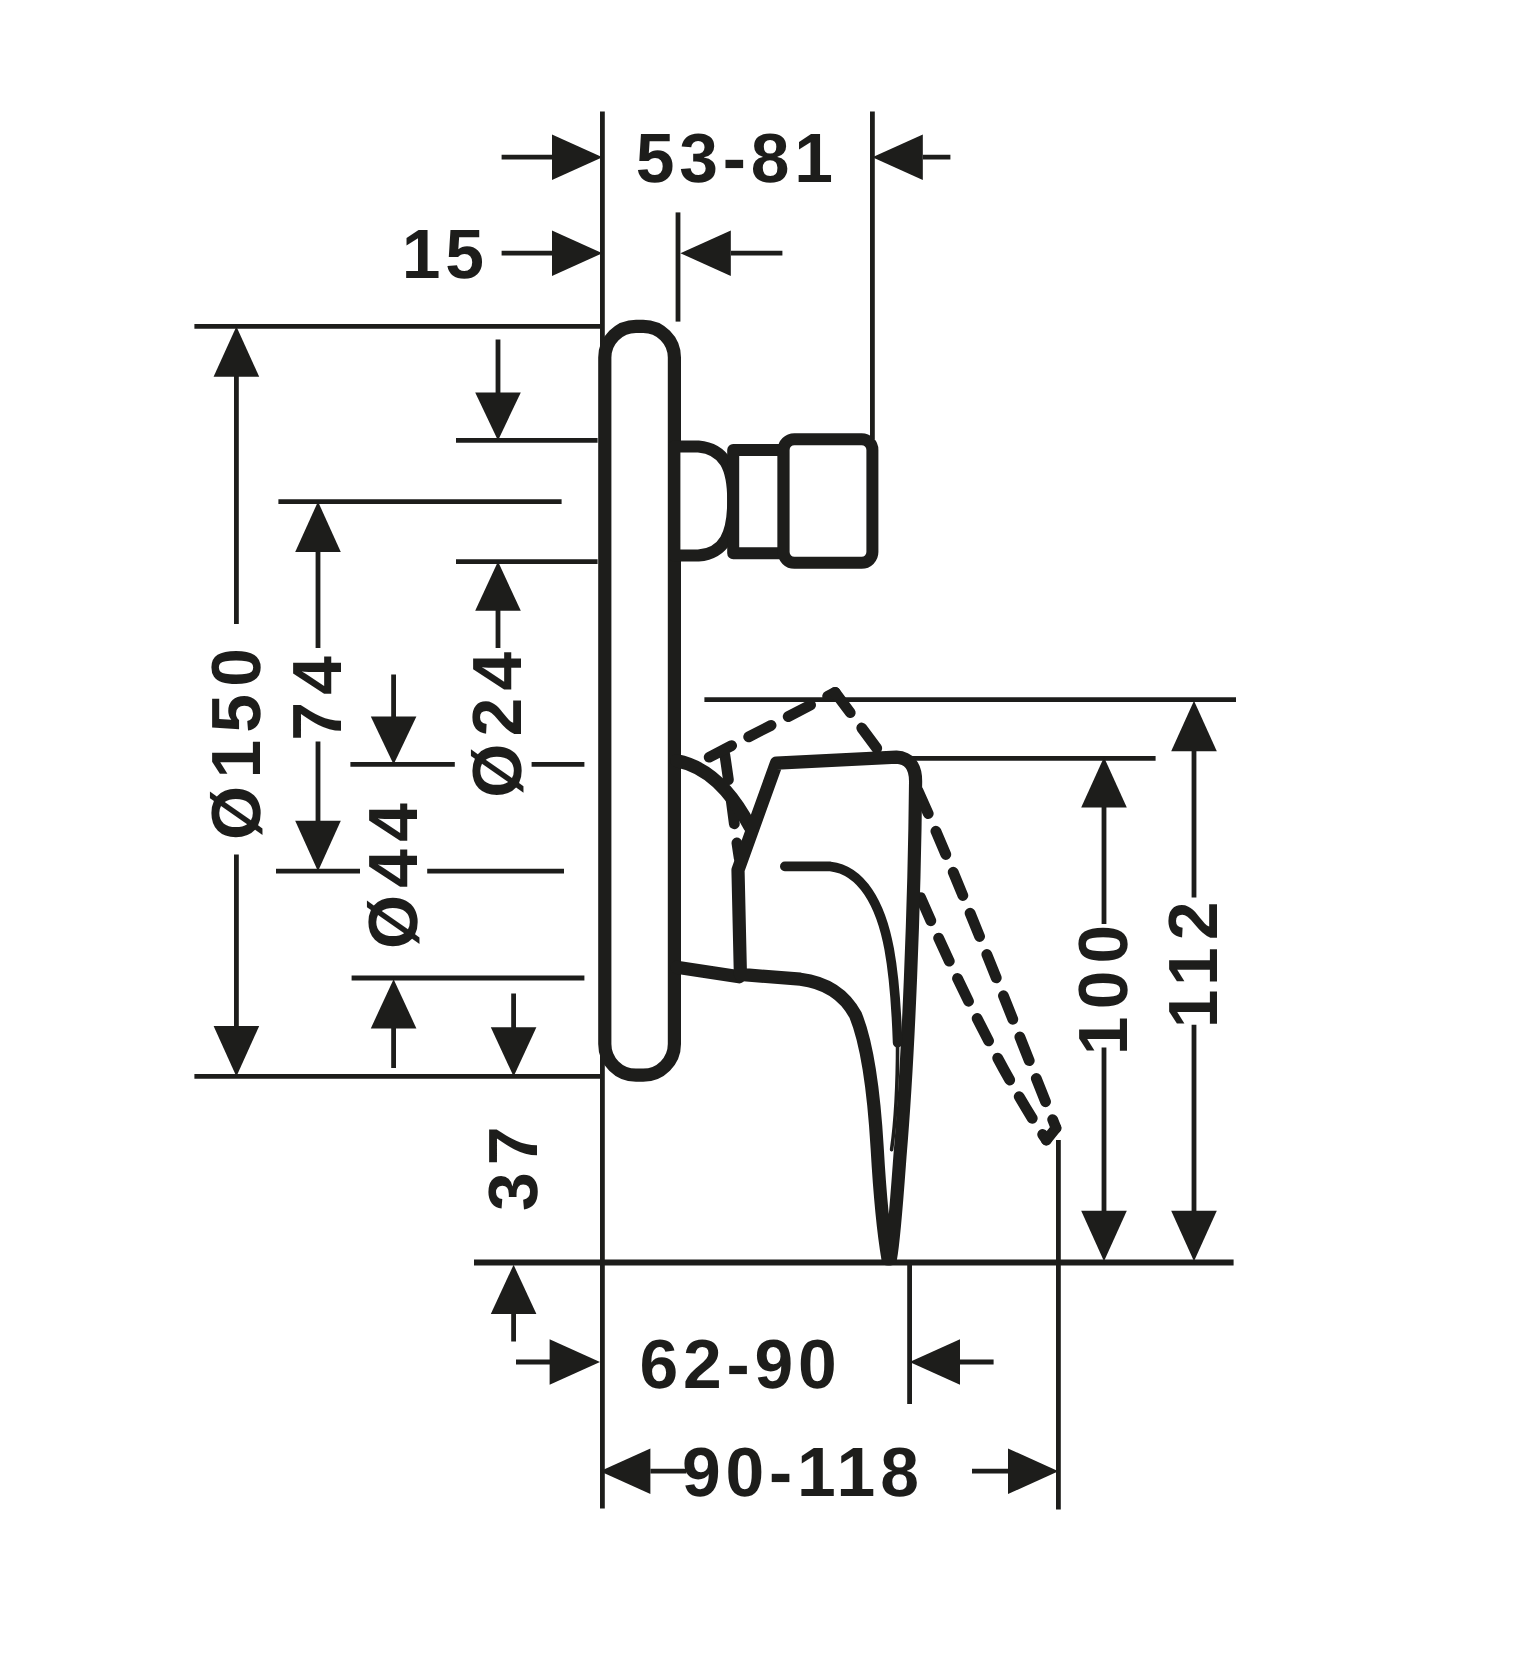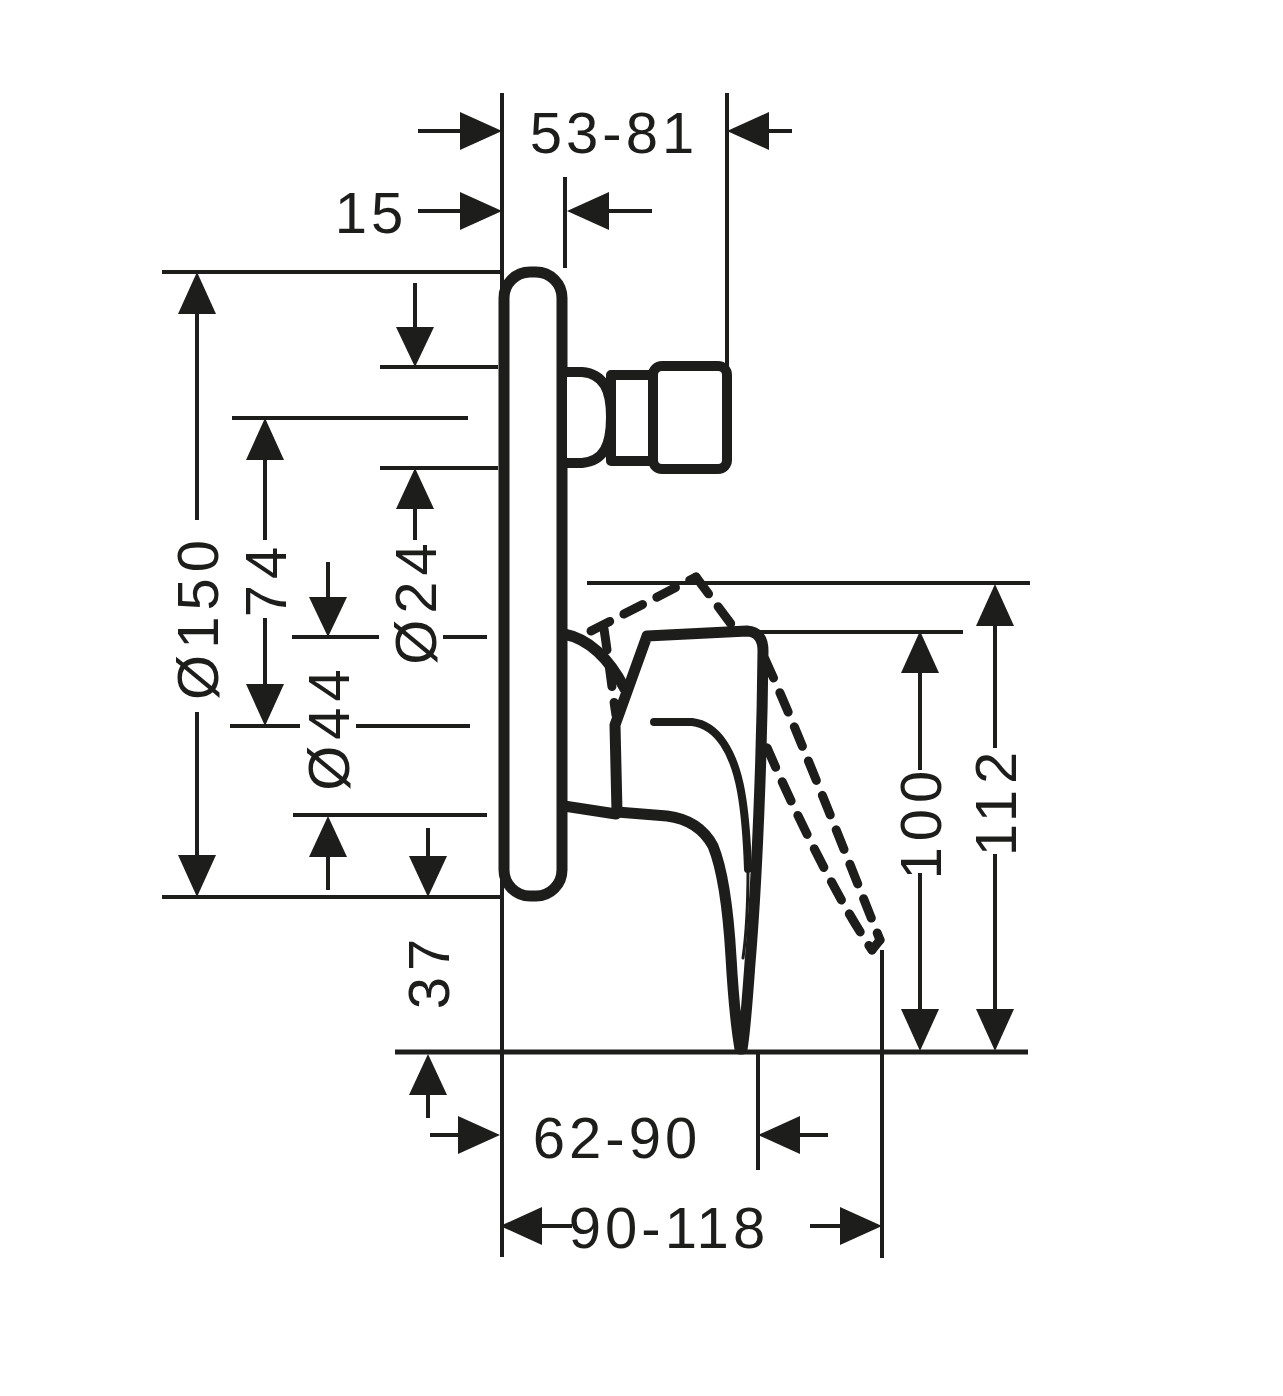--- a/index.html
+++ b/index.html
@@ -1,17 +1,17 @@
 <!DOCTYPE html>
 <html><head>
 <meta charset="utf-8">
 <style>
   html,body{margin:0;padding:0;background:#ffffff;}
   .canvas{
-    width:1283px;height:1396px;position:relative;background:#ffffff;overflow:hidden;
+    width:1283px;height:1396px;position:relative;background:#ffffff;overflow:hidden;font-weight:bold;
   }
   svg{display:block;}
   .thin{stroke:#1d1d1b;stroke-width:4;fill:none;stroke-linecap:butt;}
   .base{stroke:#1d1d1b;stroke-width:5;fill:none;}
   .thick{stroke:#1d1d1b;stroke-width:11;fill:none;stroke-linejoin:round;stroke-linecap:round;}
   .thickfill{stroke:#1d1d1b;stroke-width:11;fill:#ffffff;stroke-linejoin:round;}
   .part{stroke:#1d1d1b;stroke-width:10;fill:#ffffff;stroke-linejoin:round;}
   .inner{stroke:#1d1d1b;stroke-width:8;fill:none;stroke-linecap:round;}
   .hair{stroke:#1d1d1b;stroke-width:3;fill:none;stroke-linecap:round;}
   .dash{stroke:#1d1d1b;stroke-width:9;fill:none;stroke-linecap:round;stroke-dasharray:21 16;}

